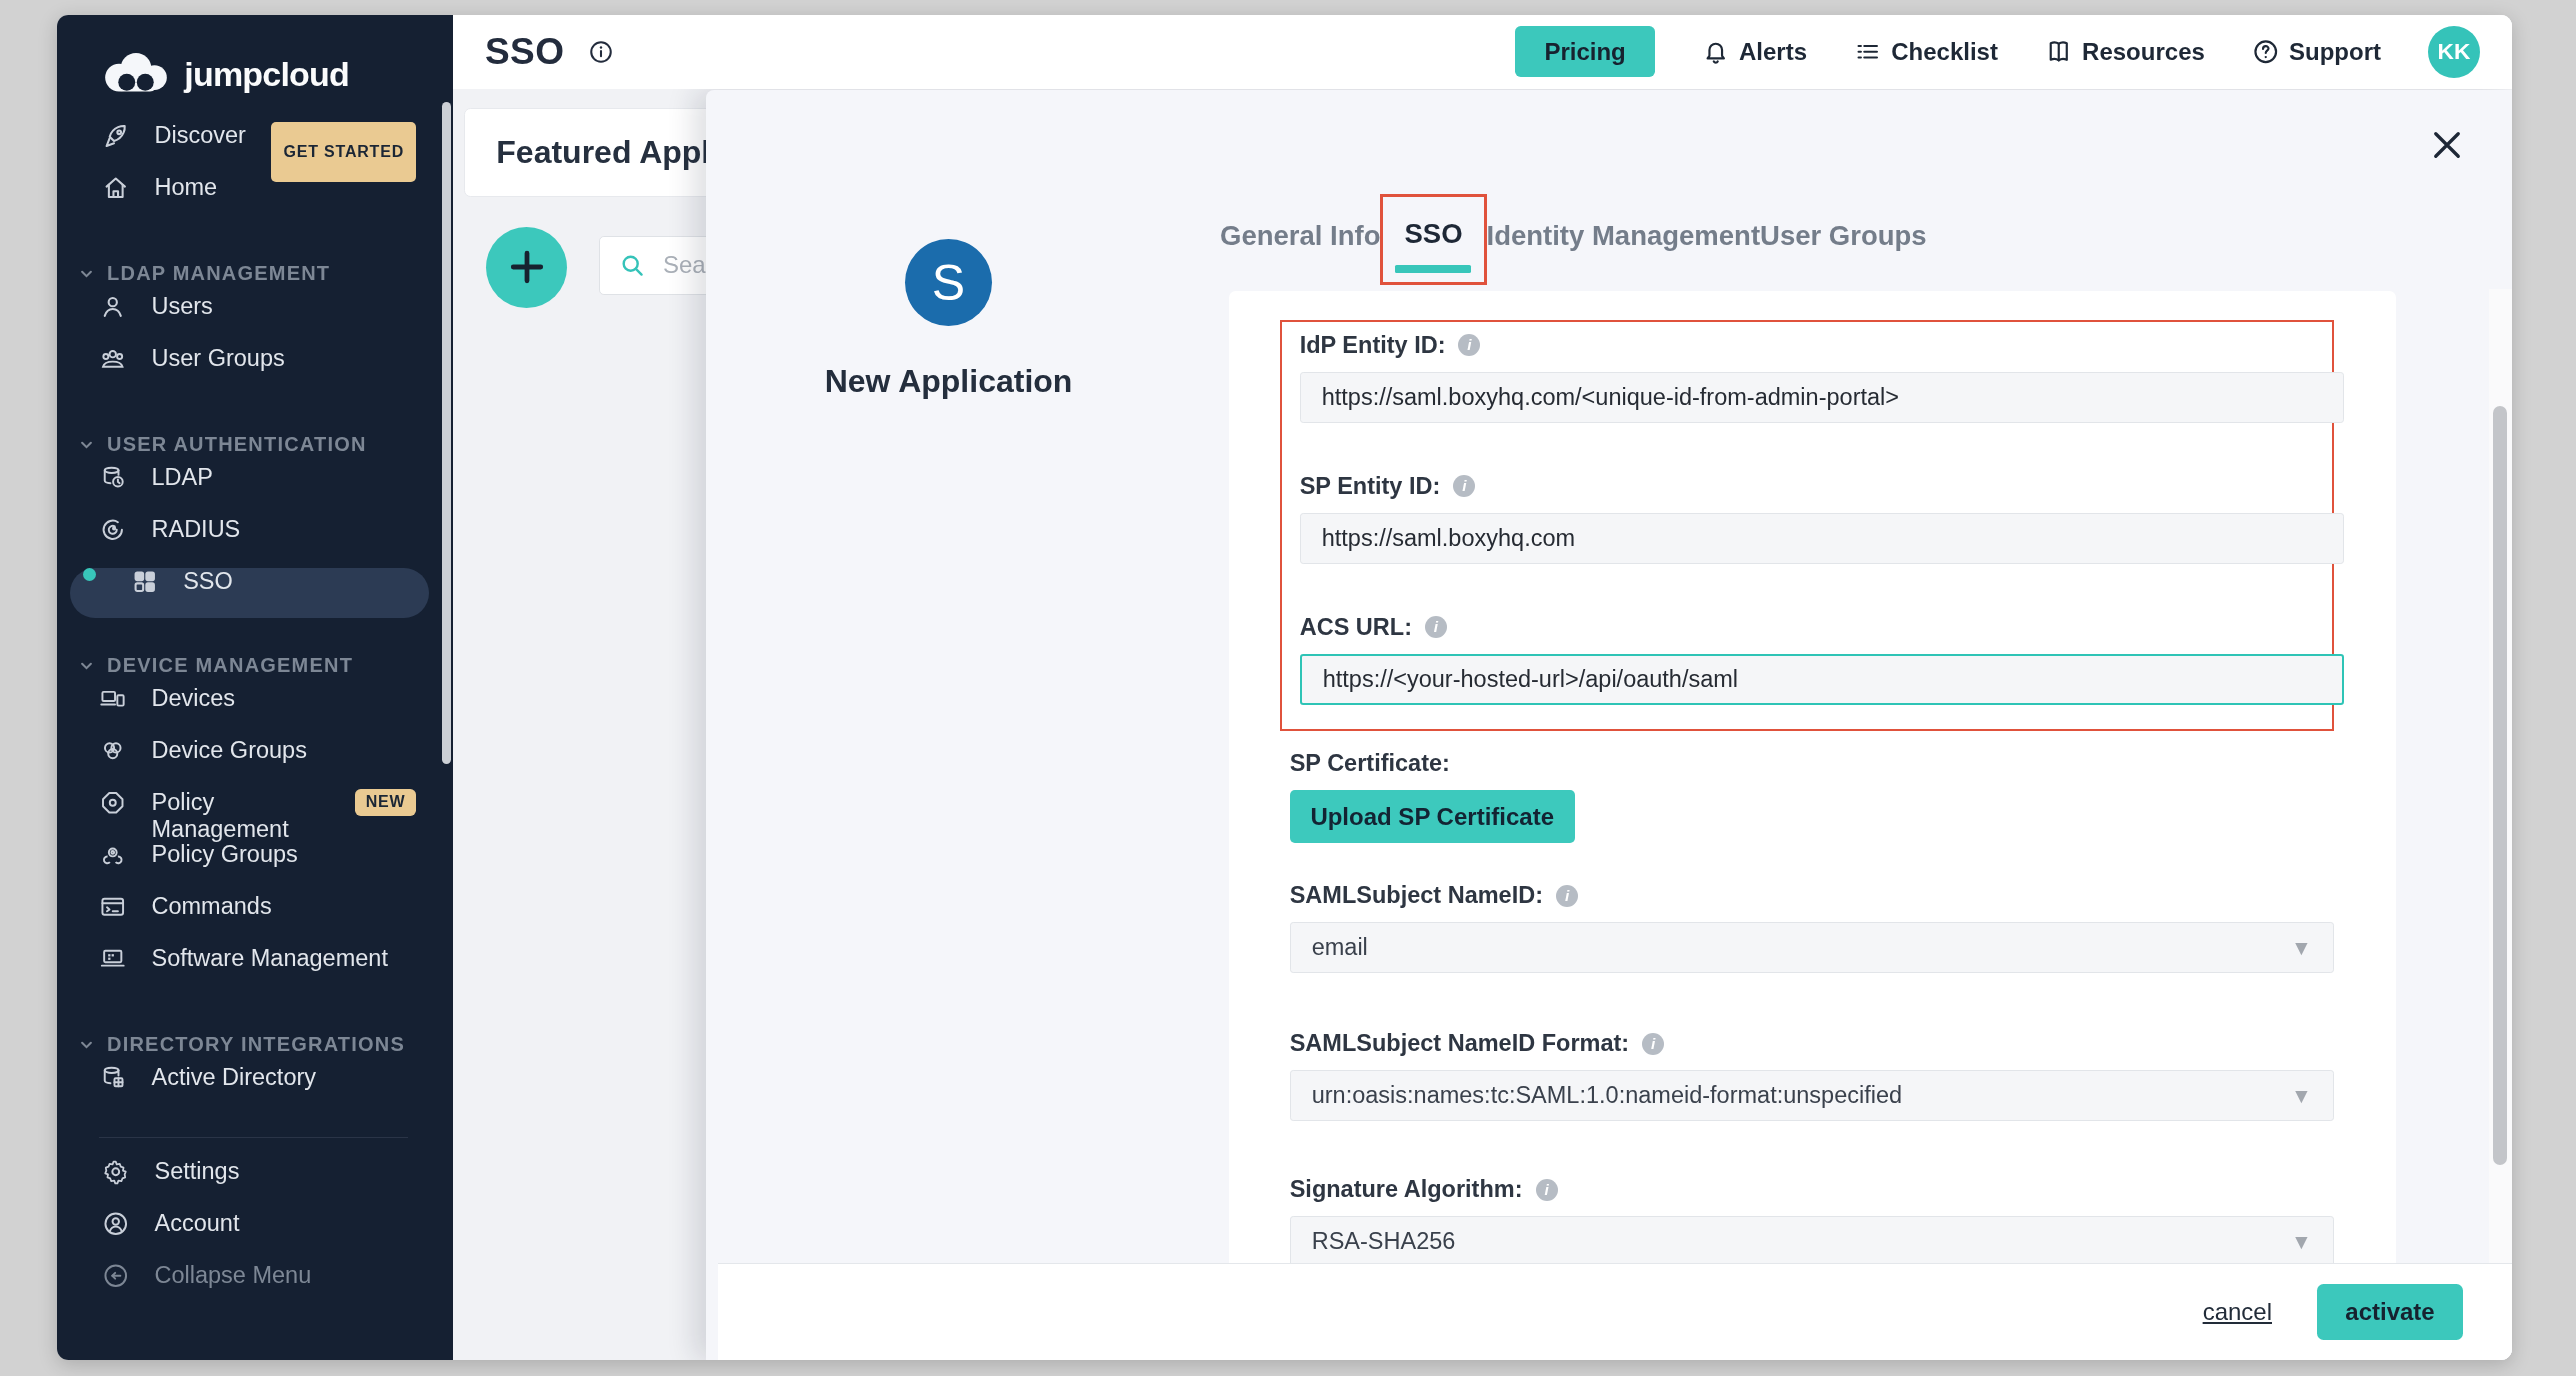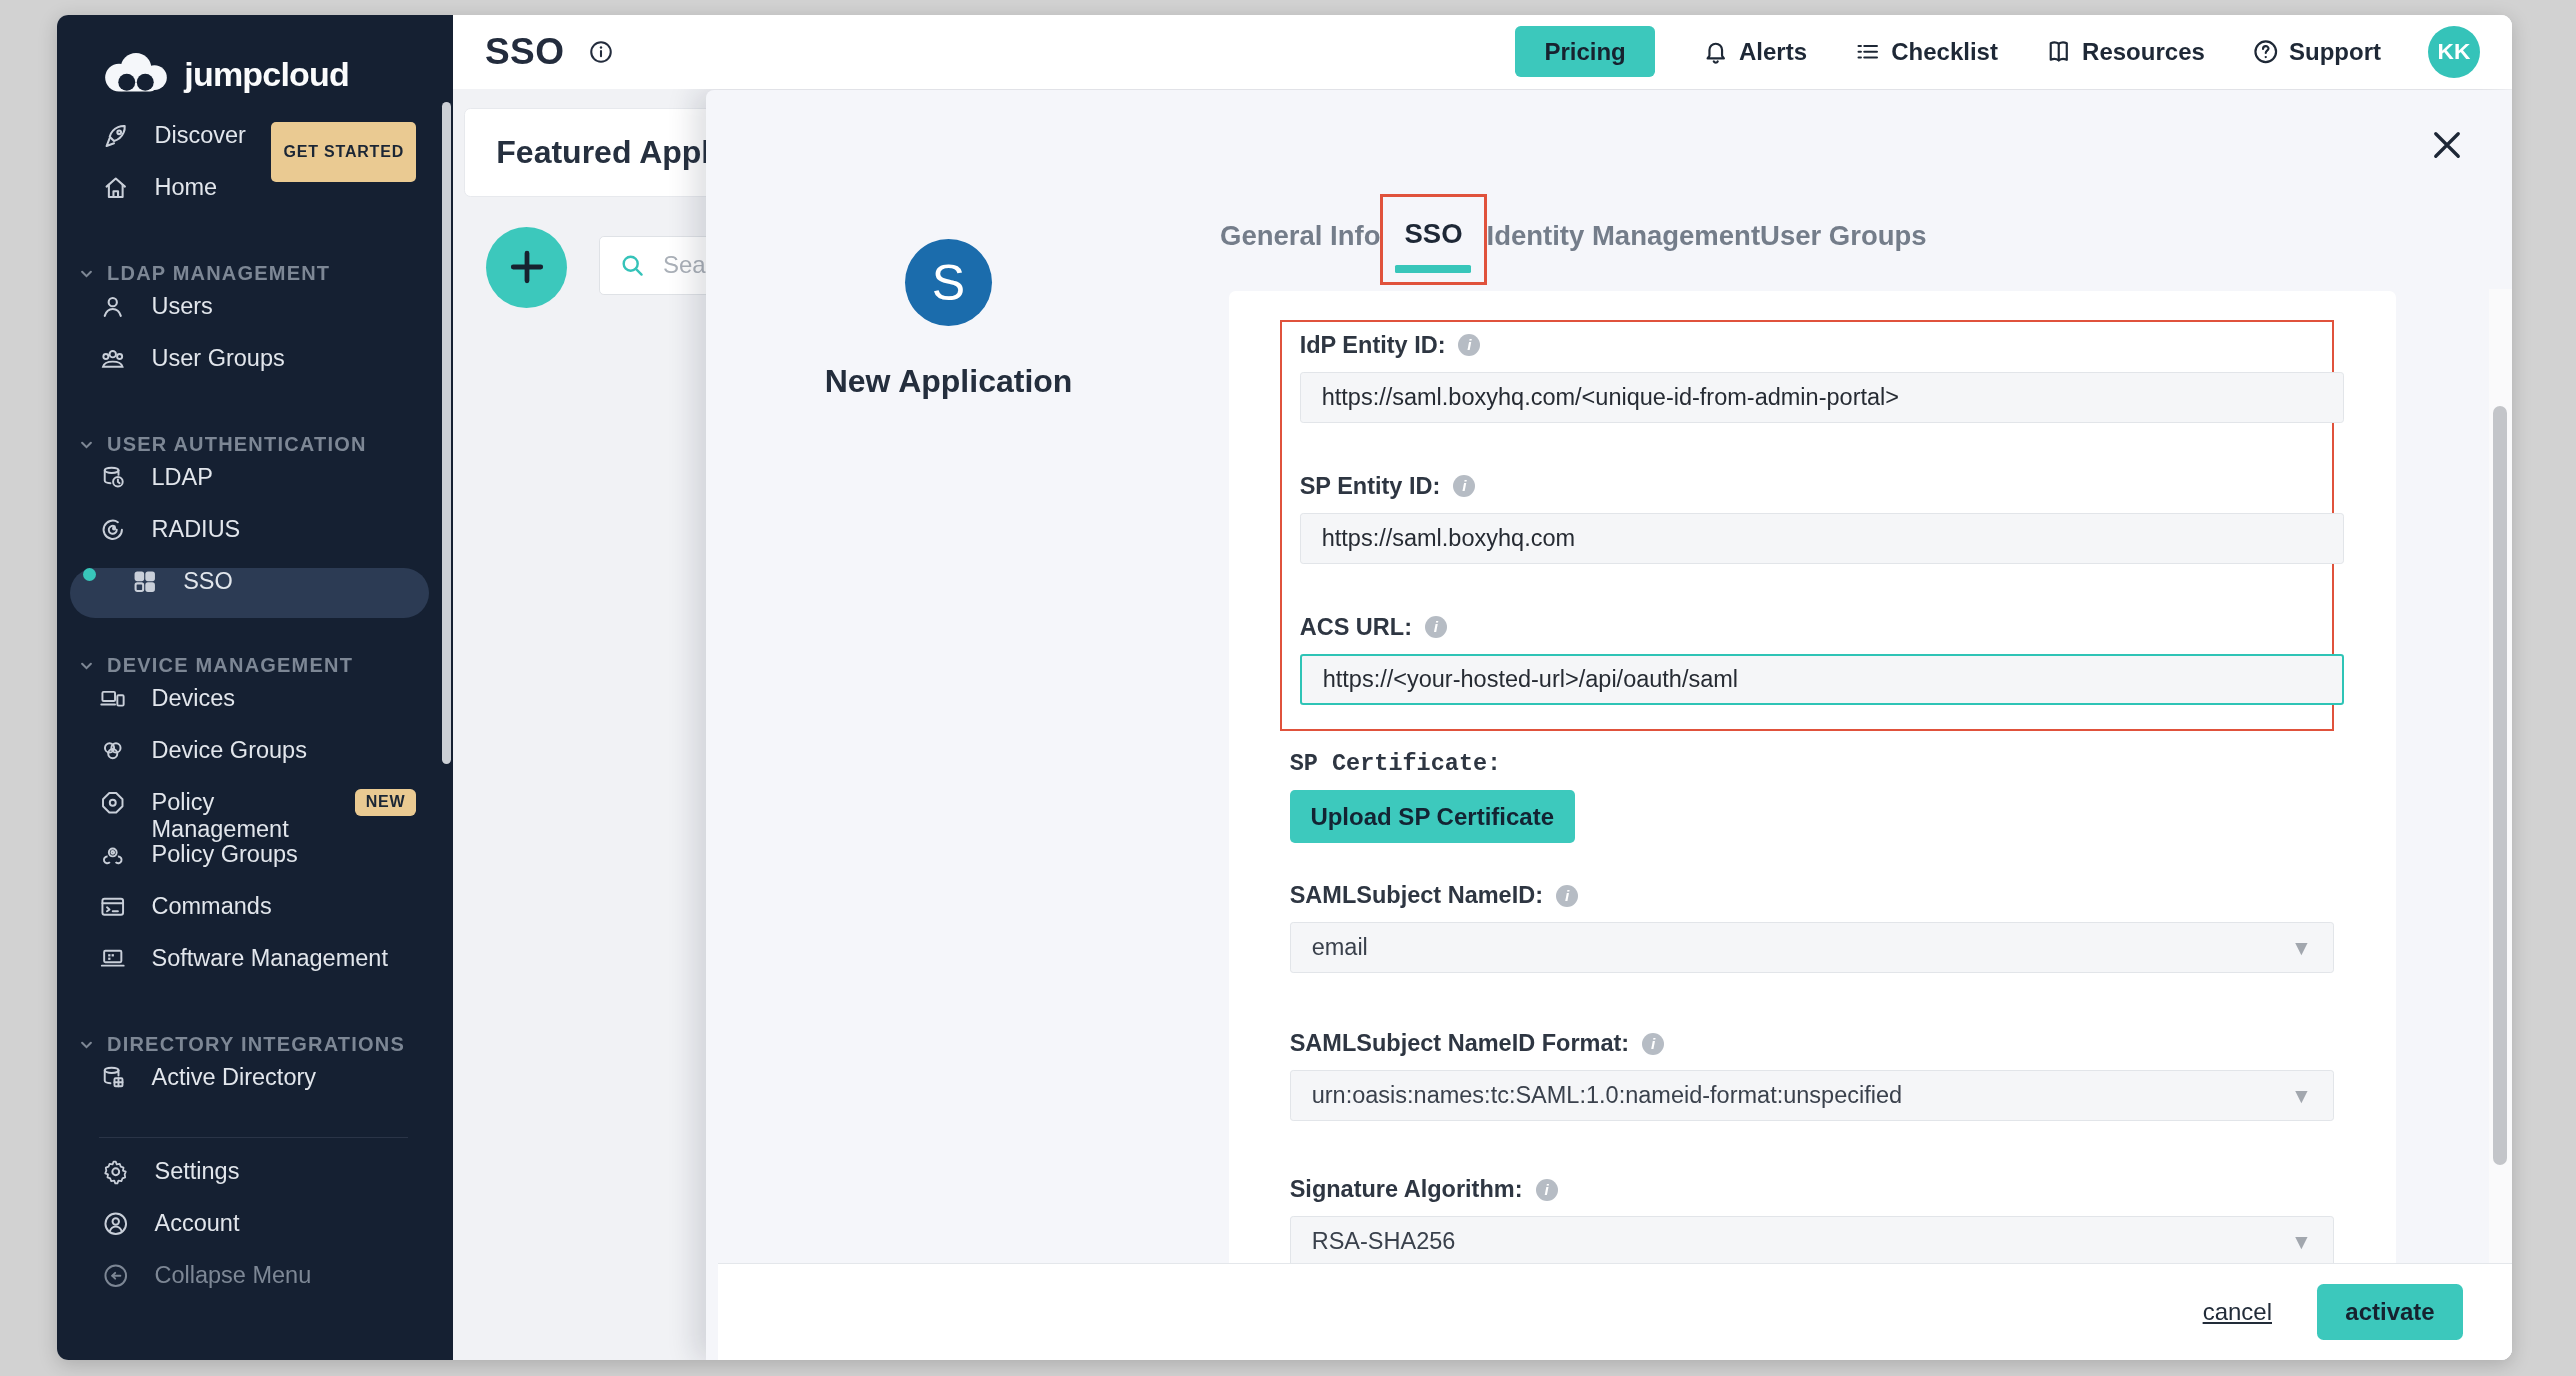--- a/index.html
+++ b/index.html
@@ -442,21 +442,21 @@
               <div class="fg-label-row">
                 <span class="fg-label">ACS URL:</span>
                 <span class="info-dot">i</span>
               </div>
               <input class="text-input teal" type="text" value="https://&lt;your-hosted-url&gt;/api/oauth/saml" style="">
             </div>
 
           </div>
 
           <div class="form-group in-box">
-            <div class="fg-label-row" style="margin-bottom:4.9px;font-family:Liberation Mono, monospace;">
+            <div class="fg-label-row" style="margin-bottom:4.9px;">
               <span class="fg-label">SP Certificate:</span>
             </div>
             <button class="upload-btn">Upload SP Certificate</button>
           </div>
 
           <div class="form-group in-box" style="margin-top:39px;">
             <div class="fg-label-row">
               <span class="fg-label">SAMLSubject NameID:</span>
               <span class="info-dot">i</span>
             </div>

